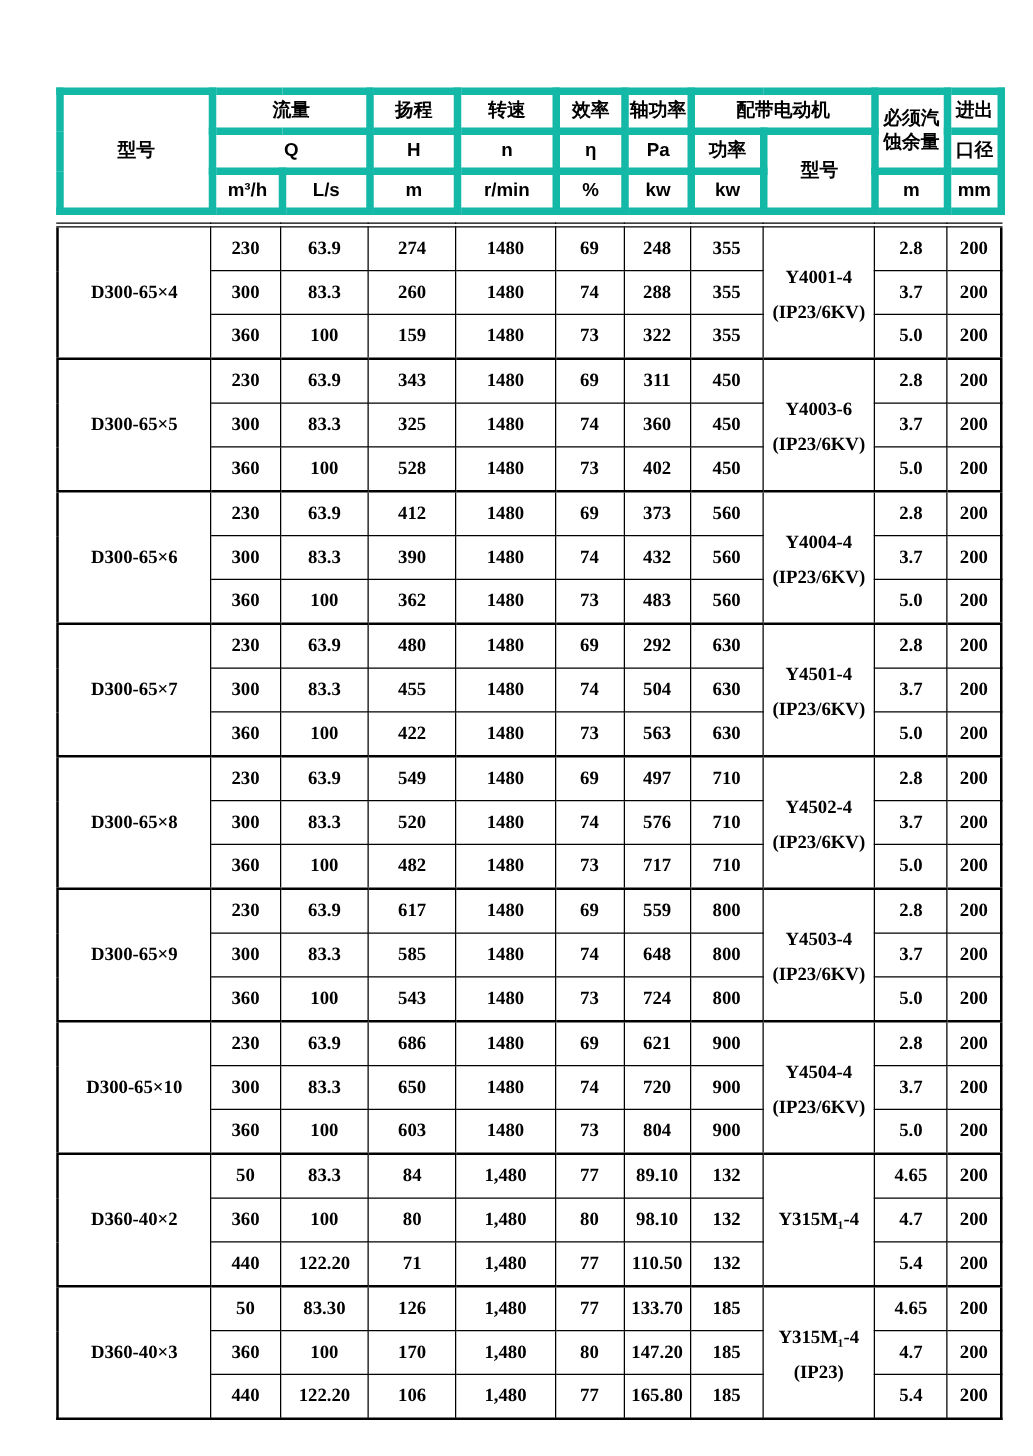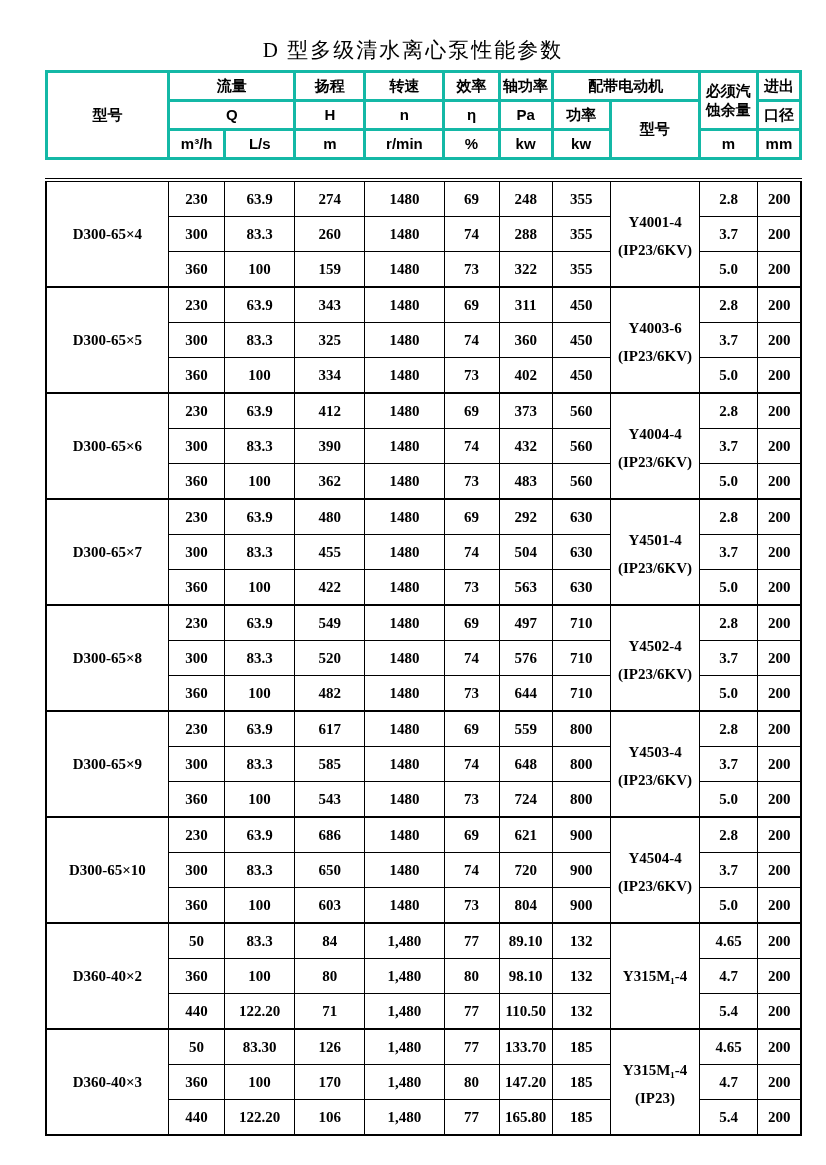--- a/index.html
+++ b/index.html
@@ -32,21 +32,21 @@
   
   .hdr {
     position: absolute;
     left: 45px;
     top: 70px;
     width: 757px;
     border: 2px solid #000;
     border-top: 3px solid #000;
   }
   .hdr td {
-    border: 3px solid #14b8a6;
+    border: 6px solid #14b8a6;
     text-align: center;
     vertical-align: middle;
     padding: 0 1px;
     height: 26px;
     font-family: "Liberation Sans", sans-serif;
     font-weight: bold;
     font-size: 15px;
     line-height: 1.25;
     overflow: hidden;
   }
@@ -74,21 +74,20 @@
   .data tr.gs td { border-top: 2px solid #000; }
   .data td.motor { line-height: 1.1; }
   .data td.motor .m1 { margin: 4px 0 12px 0; }
   .data td.motor .m1.only { margin: 0; }
 </style>
 </head>
 <body>
 
 <div class="page">
 
-  <h1 class="title">D 型多级清水离心泵性能参数</h1>
 
   <table class="hdr">
     <colgroup>
       <col style="width:122px">
         <col style="width:56px">
         <col style="width:70px">
       <col style="width:70px">
         <col style="width:79px">
         <col style="width:55px">
       <col style="width:53px">
@@ -209,21 +208,21 @@
           <td>1480</td>
           <td>74</td>
           <td>360</td>
           <td>450</td>
           <td>3.7</td>
           <td>200</td>
         </tr>
         <tr>
           <td>360</td>
           <td>100</td>
-          <td>334</td>
+          <td>528</td>
           <td>1480</td>
           <td>73</td>
           <td>402</td>
           <td>450</td>
           <td>5.0</td>
           <td>200</td>
         </tr>
         <tr class="gs">
           <td rowspan="3">D300-65×6</td>
           <td>230</td>
@@ -326,21 +325,21 @@
           <td>710</td>
           <td>3.7</td>
           <td>200</td>
         </tr>
         <tr>
           <td>360</td>
           <td>100</td>
           <td>482</td>
           <td>1480</td>
           <td>73</td>
-          <td>644</td>
+          <td>717</td>
           <td>710</td>
           <td>5.0</td>
           <td>200</td>
         </tr>
         <tr class="gs">
           <td rowspan="3">D300-65×9</td>
           <td>230</td>
           <td>63.9</td>
           <td>617</td>
           <td>1480</td>

